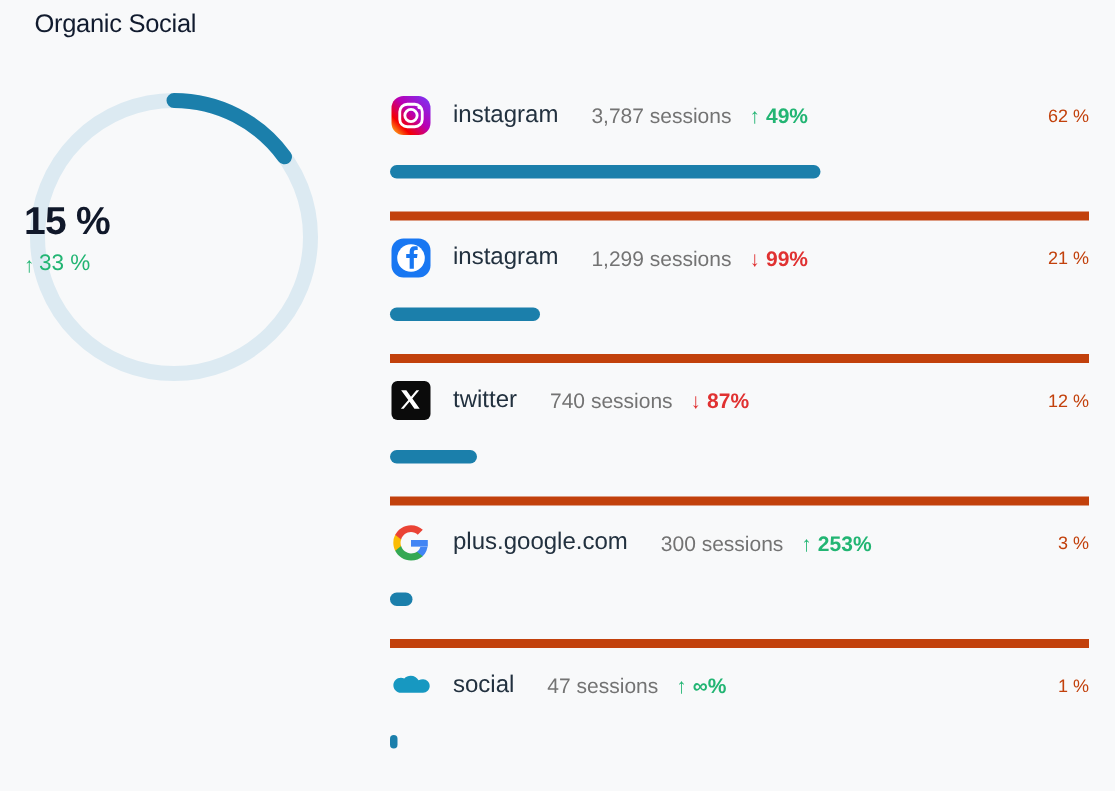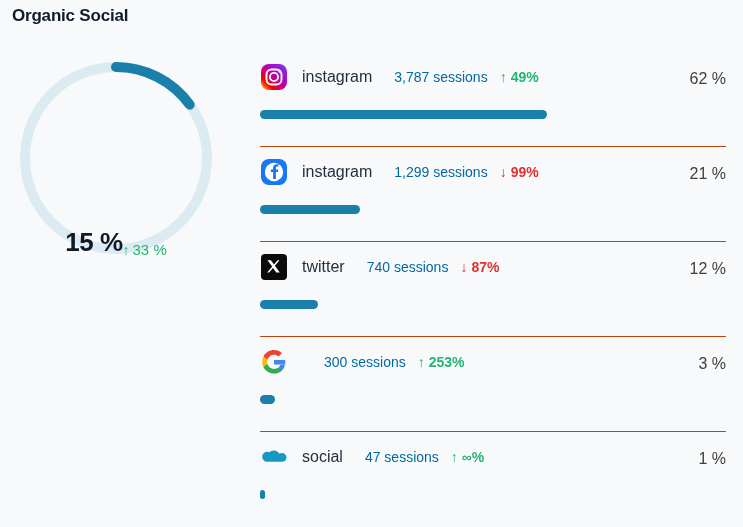--- a/index.html
+++ b/index.html
@@ -11,46 +11,46 @@
   body {
     background: #f8f9fa;
     font-family: "Liberation Sans", sans-serif;
     color: #0f1b2d;
     position: relative;
   }
 
   
   .page-title {
     position: absolute;
-    left: 12px;
+    left: 23px;
     top: 6px;
     font-size: 17px;
-    font-weight: bold;
+    font-weight: normal;
     letter-spacing: -0.2px;
     color: #111b2e;
   }
 
   
   .donut-wrap {
     position: absolute;
     left: 16px;
     top: 58px;
     width: 200px;
     height: 200px;
   }
   .donut-svg { display: block; }
   .donut-center {
     position: absolute;
     left: 0;
     top: 0;
     width: 200px;
     height: 200px;
     display: flex;
-    flex-direction: row;
-    align-items: flex-end;
+    flex-direction: column;
+    align-items: flex-start;
     justify-content: center;
   }
   .donut-value {
     font-size: 26px;
     font-weight: bold;
     color: #10182a;
     letter-spacing: -0.5px;
   }
   .donut-delta {
     margin-top: 4px;
@@ -65,21 +65,21 @@
   
   .rows {
     position: absolute;
     left: 260px;
     top: 52px;
     width: 466px;
   }
   .row {
     position: relative;
     height: 95px;
-    border-bottom: 1px solid #c2410c;
+    border-bottom: 6px solid #c2410c;
   }
   .row:last-child { border-bottom: none; }
 
   .row-head {
     display: flex;
     align-items: center;
     height: 44px;
     padding-top: 6px;
   }
 
@@ -91,21 +91,21 @@
     margin-right: 14px;
   }
 
   .src-name {
     font-size: 16px;
     color: #22313f;
     white-space: nowrap;
   }
   .sessions {
     font-size: 14px;
-    color: #0369a1;
+    color: #737373;
     white-space: nowrap;
     margin-left: 22px;
     text-align: center;
   }
   .delta {
     font-size: 14px;
     font-weight: bold;
     margin-left: 12px;
     white-space: nowrap;
     display: inline-flex;
@@ -113,22 +113,22 @@
     gap: 4px;
   }
   .delta.up { color: #22b573; }
   .delta.down { color: #e03131; }
   .delta .arrow { font-weight: normal; font-size: 14px; }
 
   .pct {
     position: absolute;
     right: 0;
     top: 18px;
-    font-size: 16px;
-    color: #404040;
+    font-size: 12px;
+    color: #c2410c;
     white-space: nowrap;
   }
 
   .bar-track {
     position: absolute;
     left: 0;
     top: 58px;
     width: 287px;
     height: 9px;
   }
@@ -231,20 +231,21 @@
   <div class="row">
     <div class="row-head">
       <svg class="ico" viewBox="0 0 28 28">
         <path d="M25.2 14.3c0-.8-.07-1.55-.2-2.3H14v4.4h6.3c-.28 1.45-1.1 2.68-2.35 3.5v2.9h3.8c2.23-2.05 3.45-5.07 3.45-8.5z" fill="#4285f4"></path>
         <path d="M14 25.6c3.18 0 5.85-1.05 7.8-2.85l-3.8-2.95c-1.05.7-2.4 1.12-4 1.12-3.07 0-5.67-2.07-6.6-4.87H3.45v3.05C5.4 22.95 9.4 25.6 14 25.6z" fill="#34a853"></path>
         <path d="M7.4 16.05c-.24-.7-.37-1.45-.37-2.22s.13-1.52.37-2.22V8.56H3.45A11.6 11.6 0 0 0 2.2 13.83c0 1.87.45 3.65 1.25 5.27z" fill="#fbbc05"></path>
         <path d="M14 6.74c1.73 0 3.28.6 4.5 1.76l3.37-3.37C19.84 3.23 17.18 2.1 14 2.1 9.4 2.1 5.4 4.75 3.45 8.56L7.4 11.6c.93-2.8 3.53-4.86 6.6-4.86z" fill="#ea4335"></path>
         <path d="M14 12h11.3v4.5H14z" fill="#f8f9fa"></path>
         <path d="M14 12h11.2v4.4H14z" fill="#4285f4"></path>
       </svg>
+      <span class="src-name">plus.google.com</span>
       <span class="sessions">300 sessions</span>
       <span class="delta up">
         <span class="arrow">↑</span>
         <span>253%</span>
       </span>
     </div>
     <div class="pct">3 %</div>
     <div class="bar-track">
       <div class="bar-fill" style="width: 15px;"></div>
     </div>

